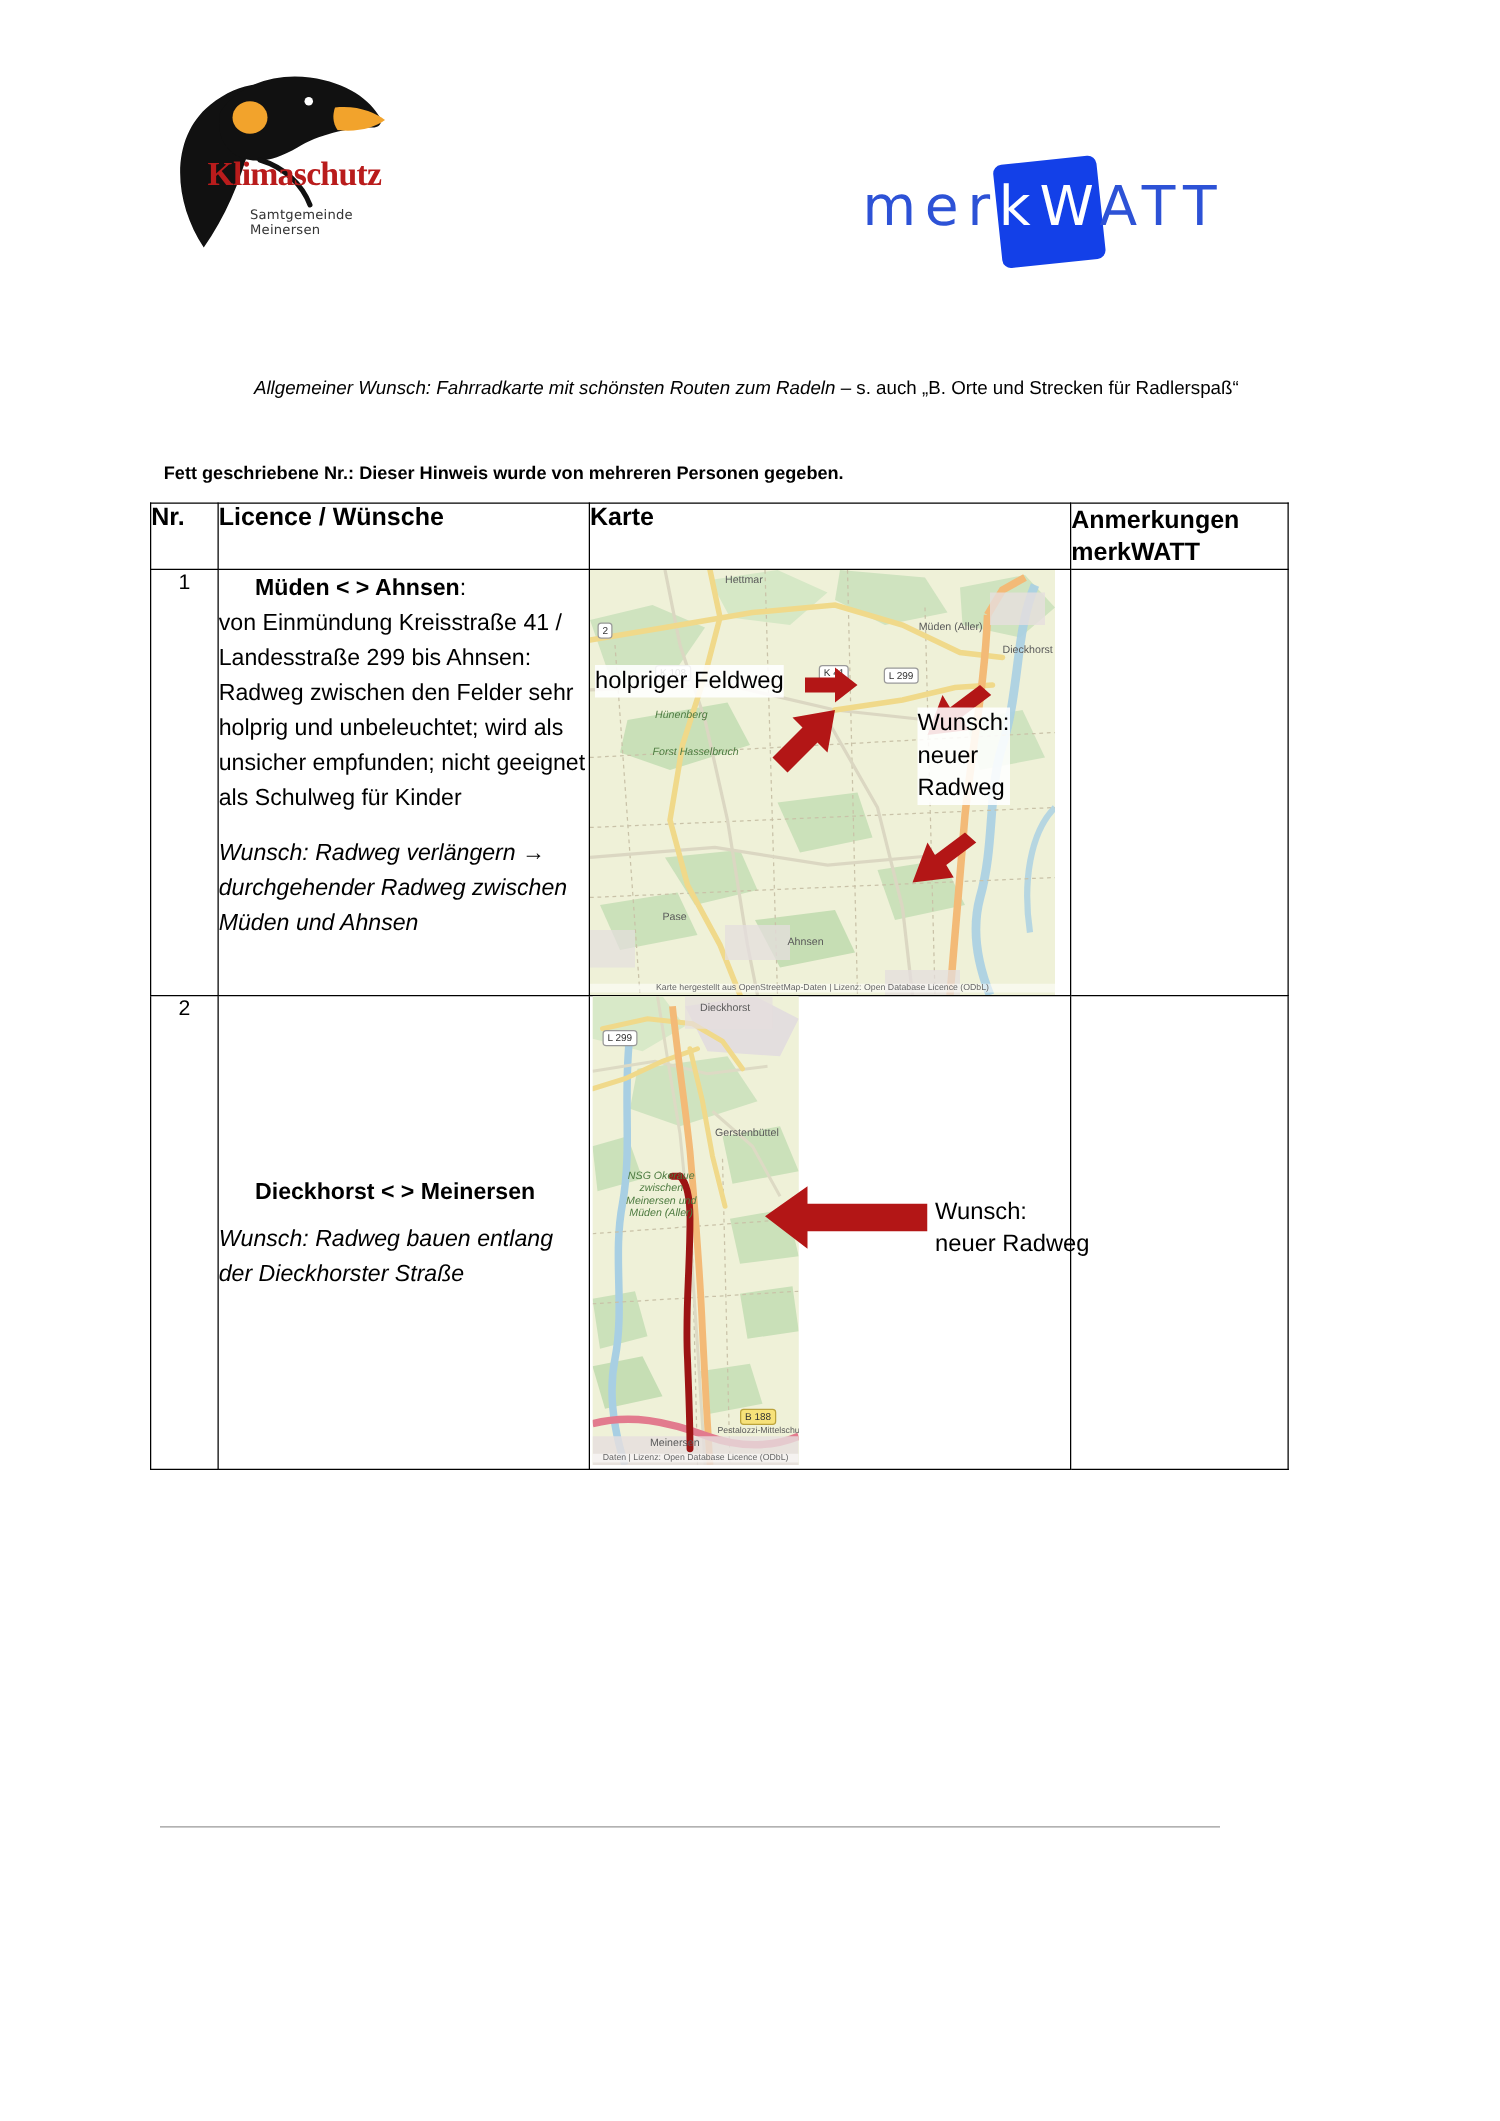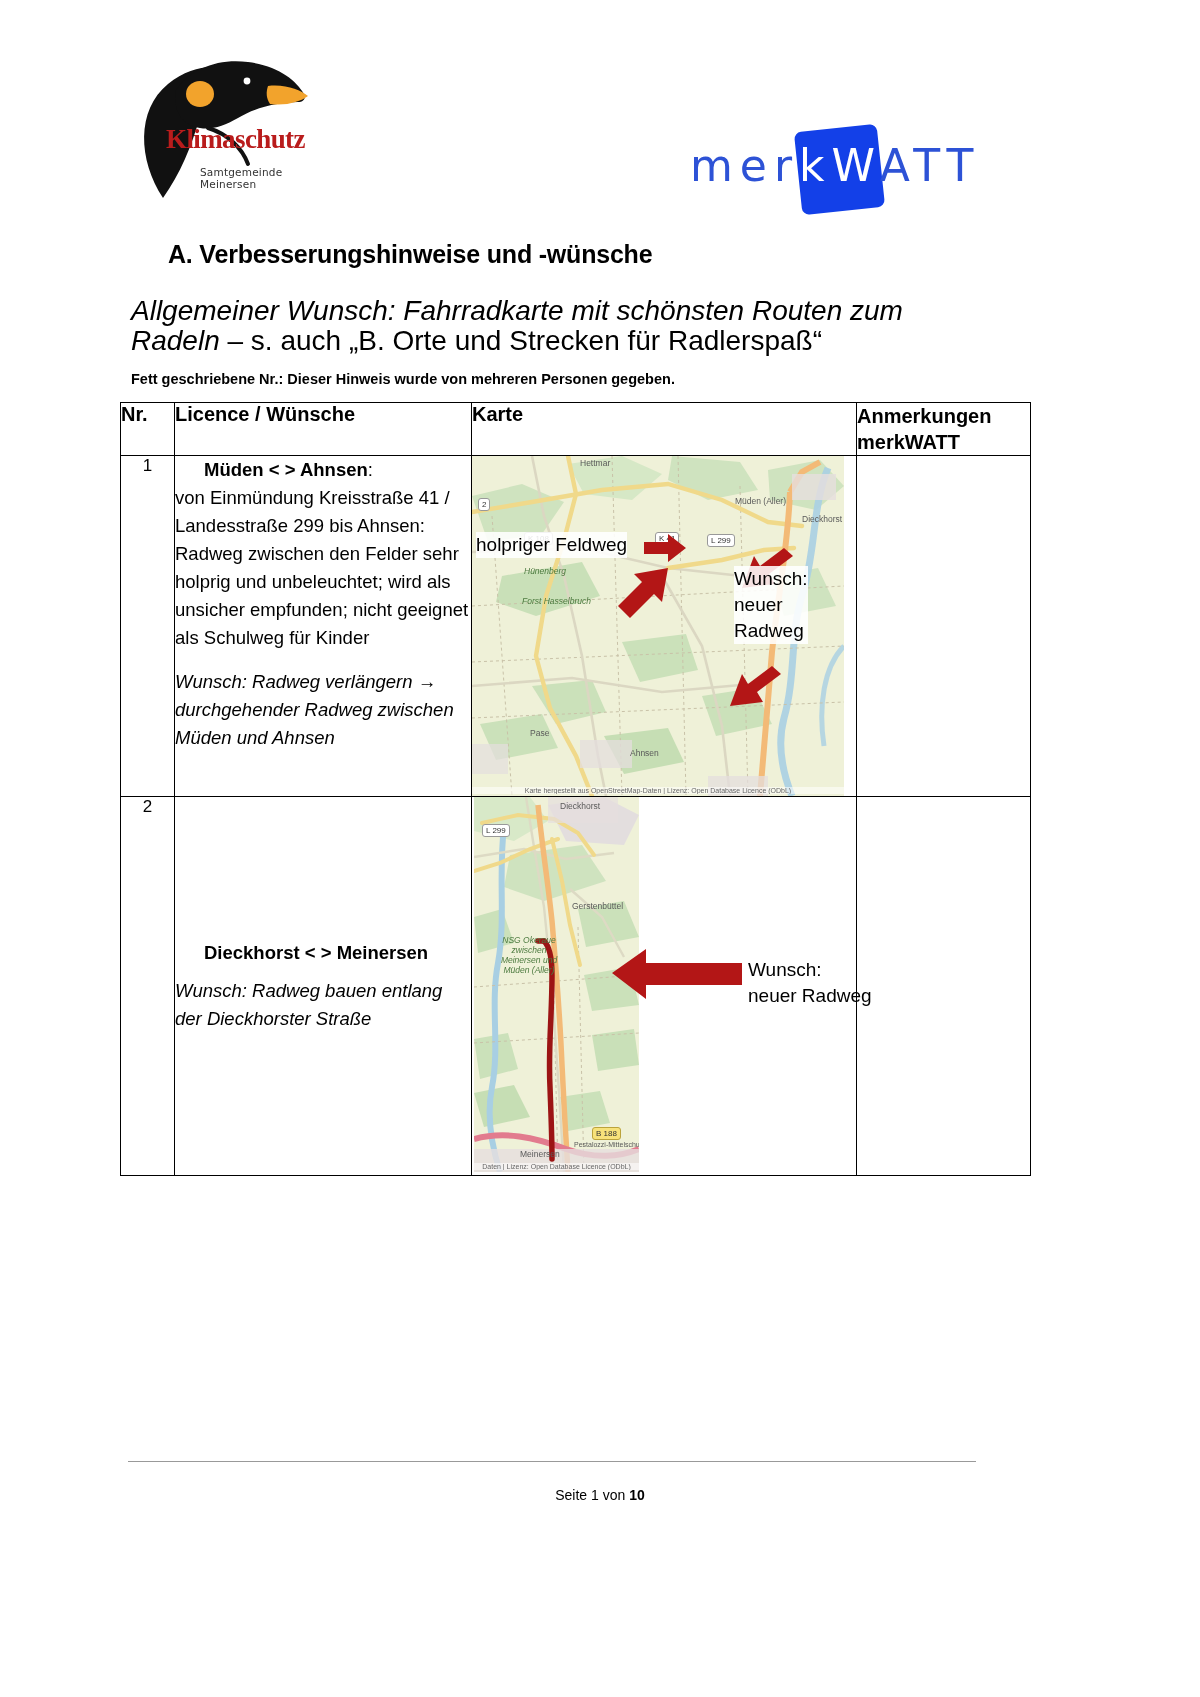--- a/index.html
+++ b/index.html
@@ -94,22 +94,23 @@
     top: 240px;
     font-size: 25px;
     font-weight: bold;
     letter-spacing: -0.2px;
   }
   .intro {
     position: absolute;
     left: 131px;
     top: 296px;
     width: 860px;
-    font-size: 28px;
+    font-size: 15px;
     line-height: 30px;
+    text-align: right;
   }
   .intro .it { font-style: italic; }
   .bold-note {
     position: absolute;
     left: 131px;
     top: 371px;
     font-size: 14.5px;
     font-weight: bold;
   }
 
@@ -258,21 +259,20 @@
       <div class="klima-word">Klimaschutz</div>
       <div class="klima-sub">Samtgemeinde Meinersen</div>
     </div>
 
     <div class="merkwatt-logo">
       <div class="mw-square"></div>
       <div class="mw-text"><span>mer</span><span class="on-blue">kW</span><span>ATT</span></div>
     </div>
   </div>
 
-  <div class="main-heading">A. Verbesserungshinweise und -wünsche</div>
 
   <div class="intro"><span class="it">Allgemeiner Wunsch: Fahrradkarte mit schönsten Routen zum Radeln</span><span> – s. auch „B. Orte und Strecken für Radlerspaß“</span></div>
 
   <div class="bold-note">Fett geschriebene Nr.: Dieser Hinweis wurde von mehreren Personen gegeben.</div>
 
   <table class="main-table">
     <colgroup>
       <col class="col-nr">
         <col class="col-hint">
         <col class="col-map">
@@ -471,15 +471,14 @@
           </div>
         </td>
 
         <td class="note-cell"></td>
       </tr>
 
     </tbody>
   </table>
 
   <div class="footer-rule"></div>
-  <div class="footer-text"><span>Seite 1 von </span><span class="pg">10</span></div>
 
 </div>
 
 </body></html>

